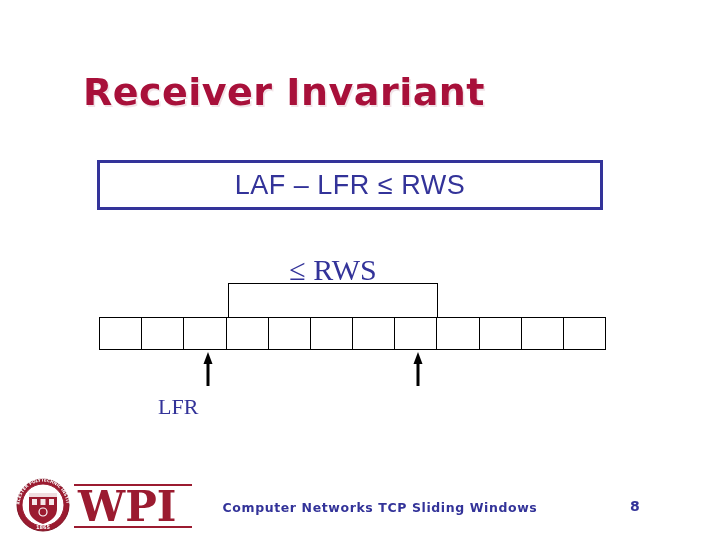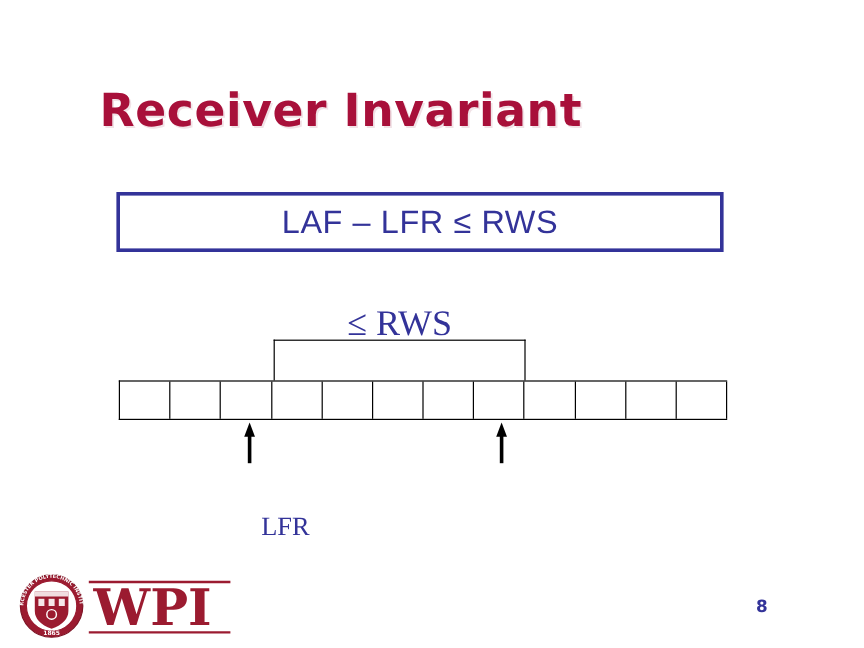--- a/index.html
+++ b/index.html
@@ -112,23 +112,22 @@
     flex: 1 1 0;
     border-right: 1.5px solid #000000;
     box-sizing: border-box;
   }
 
   .ptr-label {
     position: absolute;
     font-family: "Liberation Serif", serif;
     font-size: 22px;
     color: #333399;
-    text-align: right;
-    white-space: nowrap;
-    margin-top: 32px;
+    text-align: left;
+    white-space: nowrap;
   }
   #lfr-label { left: 158px; top: 394px; width: 100px; }
   #laf-label { left: 368px; top: 394px; width: 100px; }
 
   
   #footer-logo {
     position: absolute;
     left: 14px;
     top: 476px;
     width: 180px;
@@ -225,16 +224,17 @@
         <textPath href="#sealArcTop" startOffset="50%" text-anchor="middle">WORCESTER POLYTECHNIC INSTITUTE</textPath>
       </text>
       <path id="sealArcTop" d="M 5.5 29 A 23.5 23.5 0 0 1 52.5 29" fill="none"></path>
     </g>
 
     <text x="64" y="45" font-family="DejaVu Serif, serif" font-size="42" font-weight="bold" fill="#9B1B30">WPI</text>
     <line x1="60" y1="9" x2="178" y2="9" stroke="#9B1B30" stroke-width="2"></line>
     <line x1="60" y1="51" x2="178" y2="51" stroke="#9B1B30" stroke-width="2"></line>
   </svg>
 
+  <div id="footer-text">Computer Networks  TCP Sliding Windows</div>
 
   <div id="page-number">8</div>
 
 </div>
 
 </body></html>

